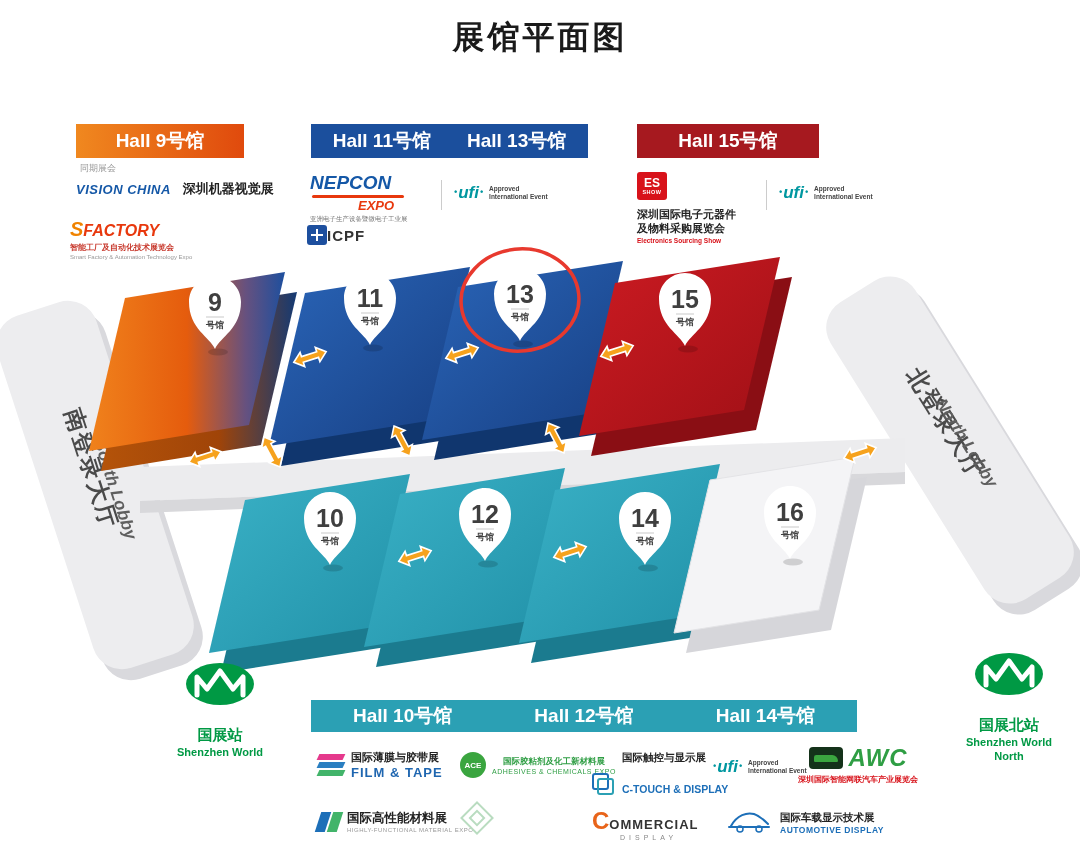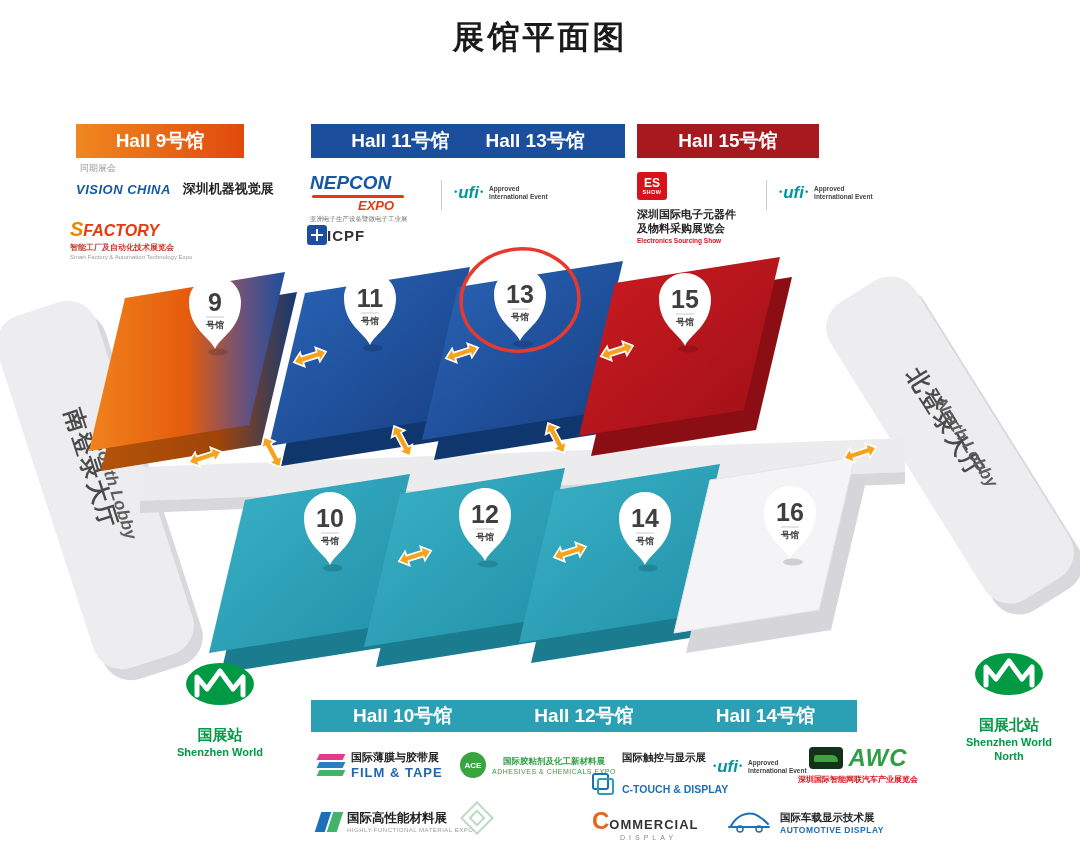--- a/index.html
+++ b/index.html
@@ -6,21 +6,21 @@
   html,body { width:1080px; height:865px; }
   body { position:relative; background:#fff; font-family:"Liberation Sans","DejaVu Sans",sans-serif; overflow:hidden; }
   .abs { position:absolute; }
 
   .title { position:absolute; top:16px; left:0; width:100%; text-align:center;
            font-size:32px; font-weight:bold; color:#1a1a1a; letter-spacing:3px; }
 
   .banner { position:absolute; top:124px; height:34px; display:flex; align-items:center;
             justify-content:center; color:#fff; font-weight:bold; font-size:19px; }
   .banner.b9   { left:76px;  width:168px; background:linear-gradient(90deg,#f0881f,#e04a0d); }
-  .banner.b1113{ left:311px; width:314px; background:#1b4f9d; column-gap:36px; }
+  .banner.b1113{ left:311px; width:277px; background:#1b4f9d; column-gap:36px; }
   .banner.b15  { left:637px; width:182px; background:#a6191f; }
 
   .bottom-banner { position:absolute; top:700px; left:311px; width:546px; height:32px;
             background:#2ba0b4; color:#fff; font-weight:bold; font-size:19px;
             display:flex; align-items:center; justify-content:space-between; padding:0 42px; }
 
   
   .concurrent { font-size:9px; color:#999; }
   .vc { display:flex; align-items:center; }
   .vc-name { color:#1558a7; font-weight:bold; font-style:italic; font-size:13px; letter-spacing:0.5px; }

